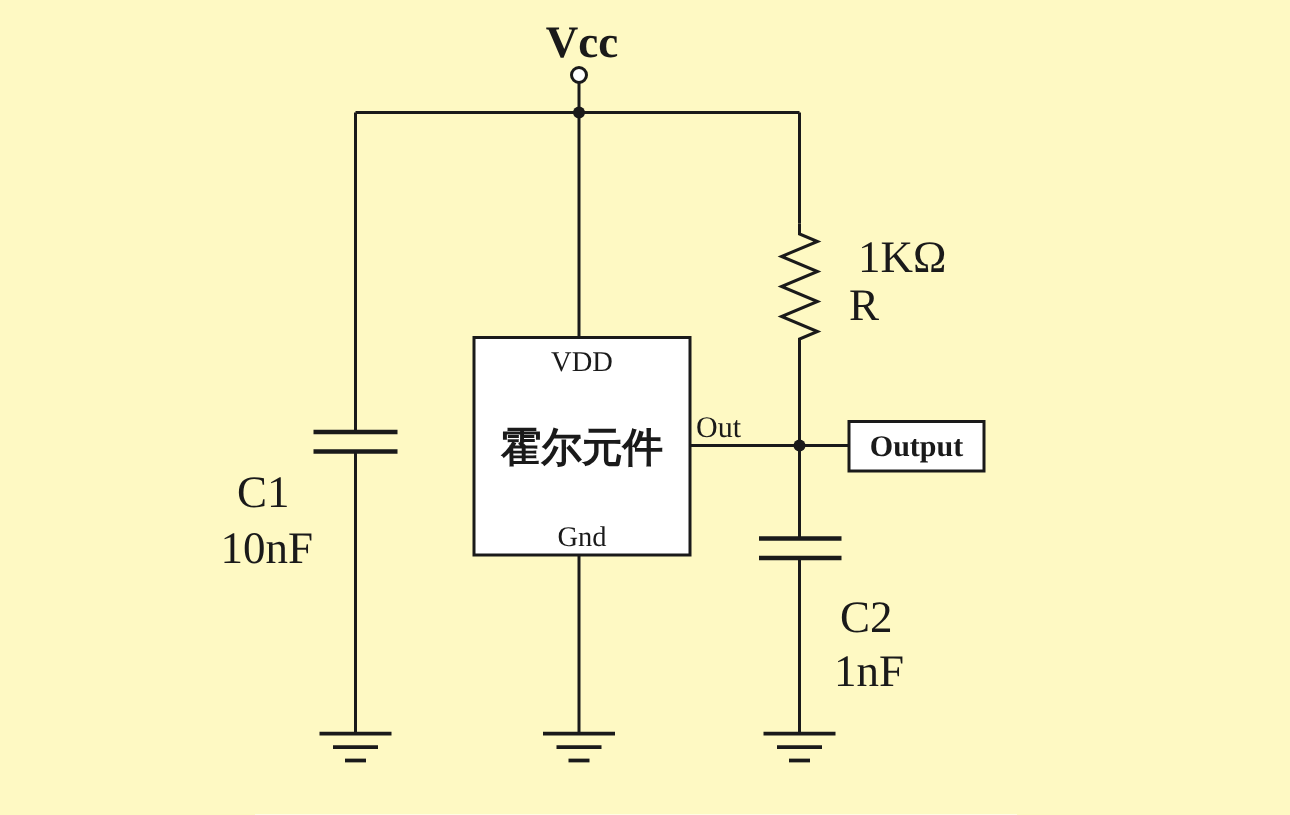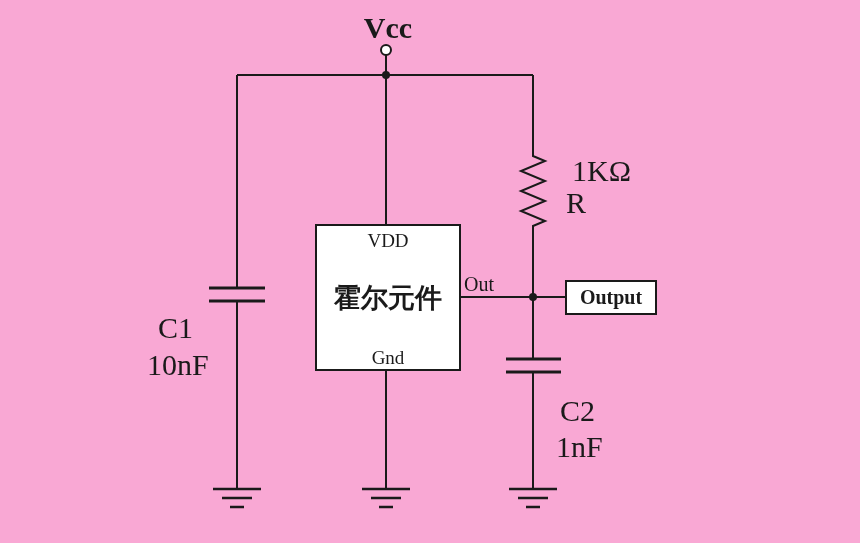--- a/index.html
+++ b/index.html
@@ -1,19 +1,19 @@
 <!DOCTYPE html>
 <html><head>
 <meta charset="utf-8">
 <style>
   html,body{margin:0;padding:0;background:#ffffff;}
   .stage{
     position:relative;
     width:860px;height:543px;
-    background:#f9a8d4;
+    background:#fef9c3;
     font-family:"Liberation Serif", serif;
     overflow:hidden;
   }
   svg text{
     font-family:"Liberation Serif", serif;
     fill:#1a1a1a;
   }
   .wire{stroke:#1a1a1a;stroke-width:2;fill:none;}
   .plate{stroke:#1a1a1a;stroke-width:3;fill:none;}
   .gnd{stroke:#1a1a1a;stroke-width:2.5;fill:none;}

